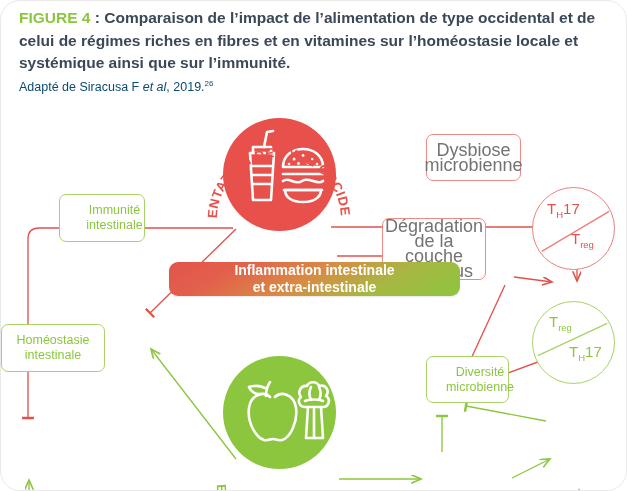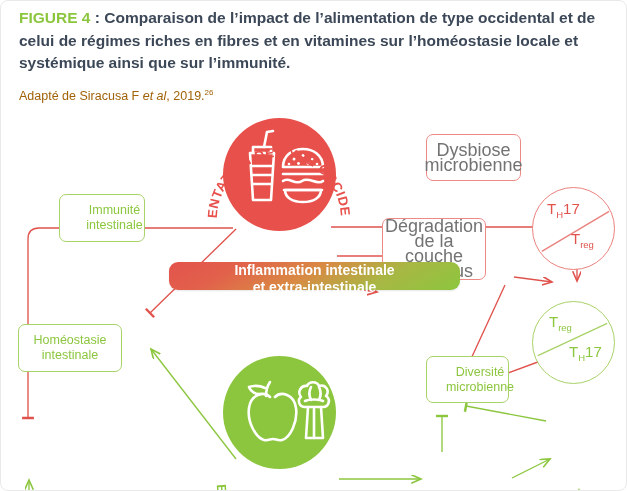--- a/index.html
+++ b/index.html
@@ -1,46 +1,46 @@
 <!DOCTYPE html>
 <html><head>
 <meta charset="utf-8">
 <style>
   html,body{margin:0;padding:0;background:#ffffff;}
   body{width:627px;height:491px;overflow:hidden;
        font-family:"Liberation Sans","DejaVu Sans",sans-serif;}
   #page{position:relative;width:627px;height:491px;background:#fff;
-        border:1px solid #e9e9e9;border-radius:8px;box-sizing:border-box;overflow:hidden;}
+        border:1px solid #e9e9e9;border-radius:20px;box-sizing:border-box;overflow:hidden;}
 
   
   #header{position:absolute;left:18px;top:6px;width:600px;}
   #title{font-size:15.5px;line-height:22.5px;font-weight:bold;color:#3c4858;margin:0;}
   #title .figno{color:#8CC63E;}
   #title .colon{color:#3c4858;font-weight:bold;}
-  #credit{font-size:12.5px;color:#a16207;font-weight:normal;margin-top:10px;line-height:15px;}
+  #credit{font-size:12.5px;color:#0c4a6e;font-weight:normal;margin-top:1px;line-height:15px;}
   #credit .ital{font-style:italic;}
   #credit sup{font-size:8px;vertical-align:super;}
 
   
   #canvas{position:absolute;left:0;top:100px;width:627px;height:391px;}
 
   
   .nbox{position:absolute;box-sizing:border-box;display:flex;align-items:center;
         justify-content:center;text-align:center;border-radius:7px;background:#fff;
         line-height:15px;}
   .rbox{border:1.6px solid #EE8A86;color:#737373;font-size:18px;}
   .gbox{border:1.6px solid #A9D268;color:#8CC63E;font-size:12.5px;}
 
   #box-dysbiose{left:425px;top:133px;width:95px;height:47px;}
   #box-degradation{left:381px;top:193px;width:104px;height:62px;margin-top:24px;}
   #box-immunite{left:58px;top:193px;width:86px;height:48px;padding-left:25px;}
-  #box-homeostasie{left:17px;top:323px;width:104px;height:48px;}
+  #box-homeostasie{left:0;top:323px;width:104px;height:48px;}
   #box-diversite{left:425px;top:355px;width:83px;height:47px;padding-left:25px;}
 
-  #box-inflammation{position:absolute;left:168px;top:261px;width:291px;height:28px;
+  #box-inflammation{position:absolute;left:168px;top:261px;width:291px;height:34px;
         border-radius:9px;background:linear-gradient(150deg,#E3534C 0%,#E2614B 22%,#D98A44 47%,#A8B743 72%,#8CC63E 100%);
         display:flex;align-items:flex-start;justify-content:center;text-align:center;
         color:#ffffff;font-weight:bold;font-size:14px;line-height:17px;
         box-shadow:0 1px 2px rgba(0,0,0,.10);}
 
   
   .fcircle{position:absolute;border-radius:50%;}
   #circle-red{left:222px;top:117px;width:113px;height:113px;background:#E8514B;}
   #circle-green{left:222px;top:355px;width:113px;height:113px;background:#8CC63E;}
   .fcircle svg{position:absolute;left:0;top:0;}

